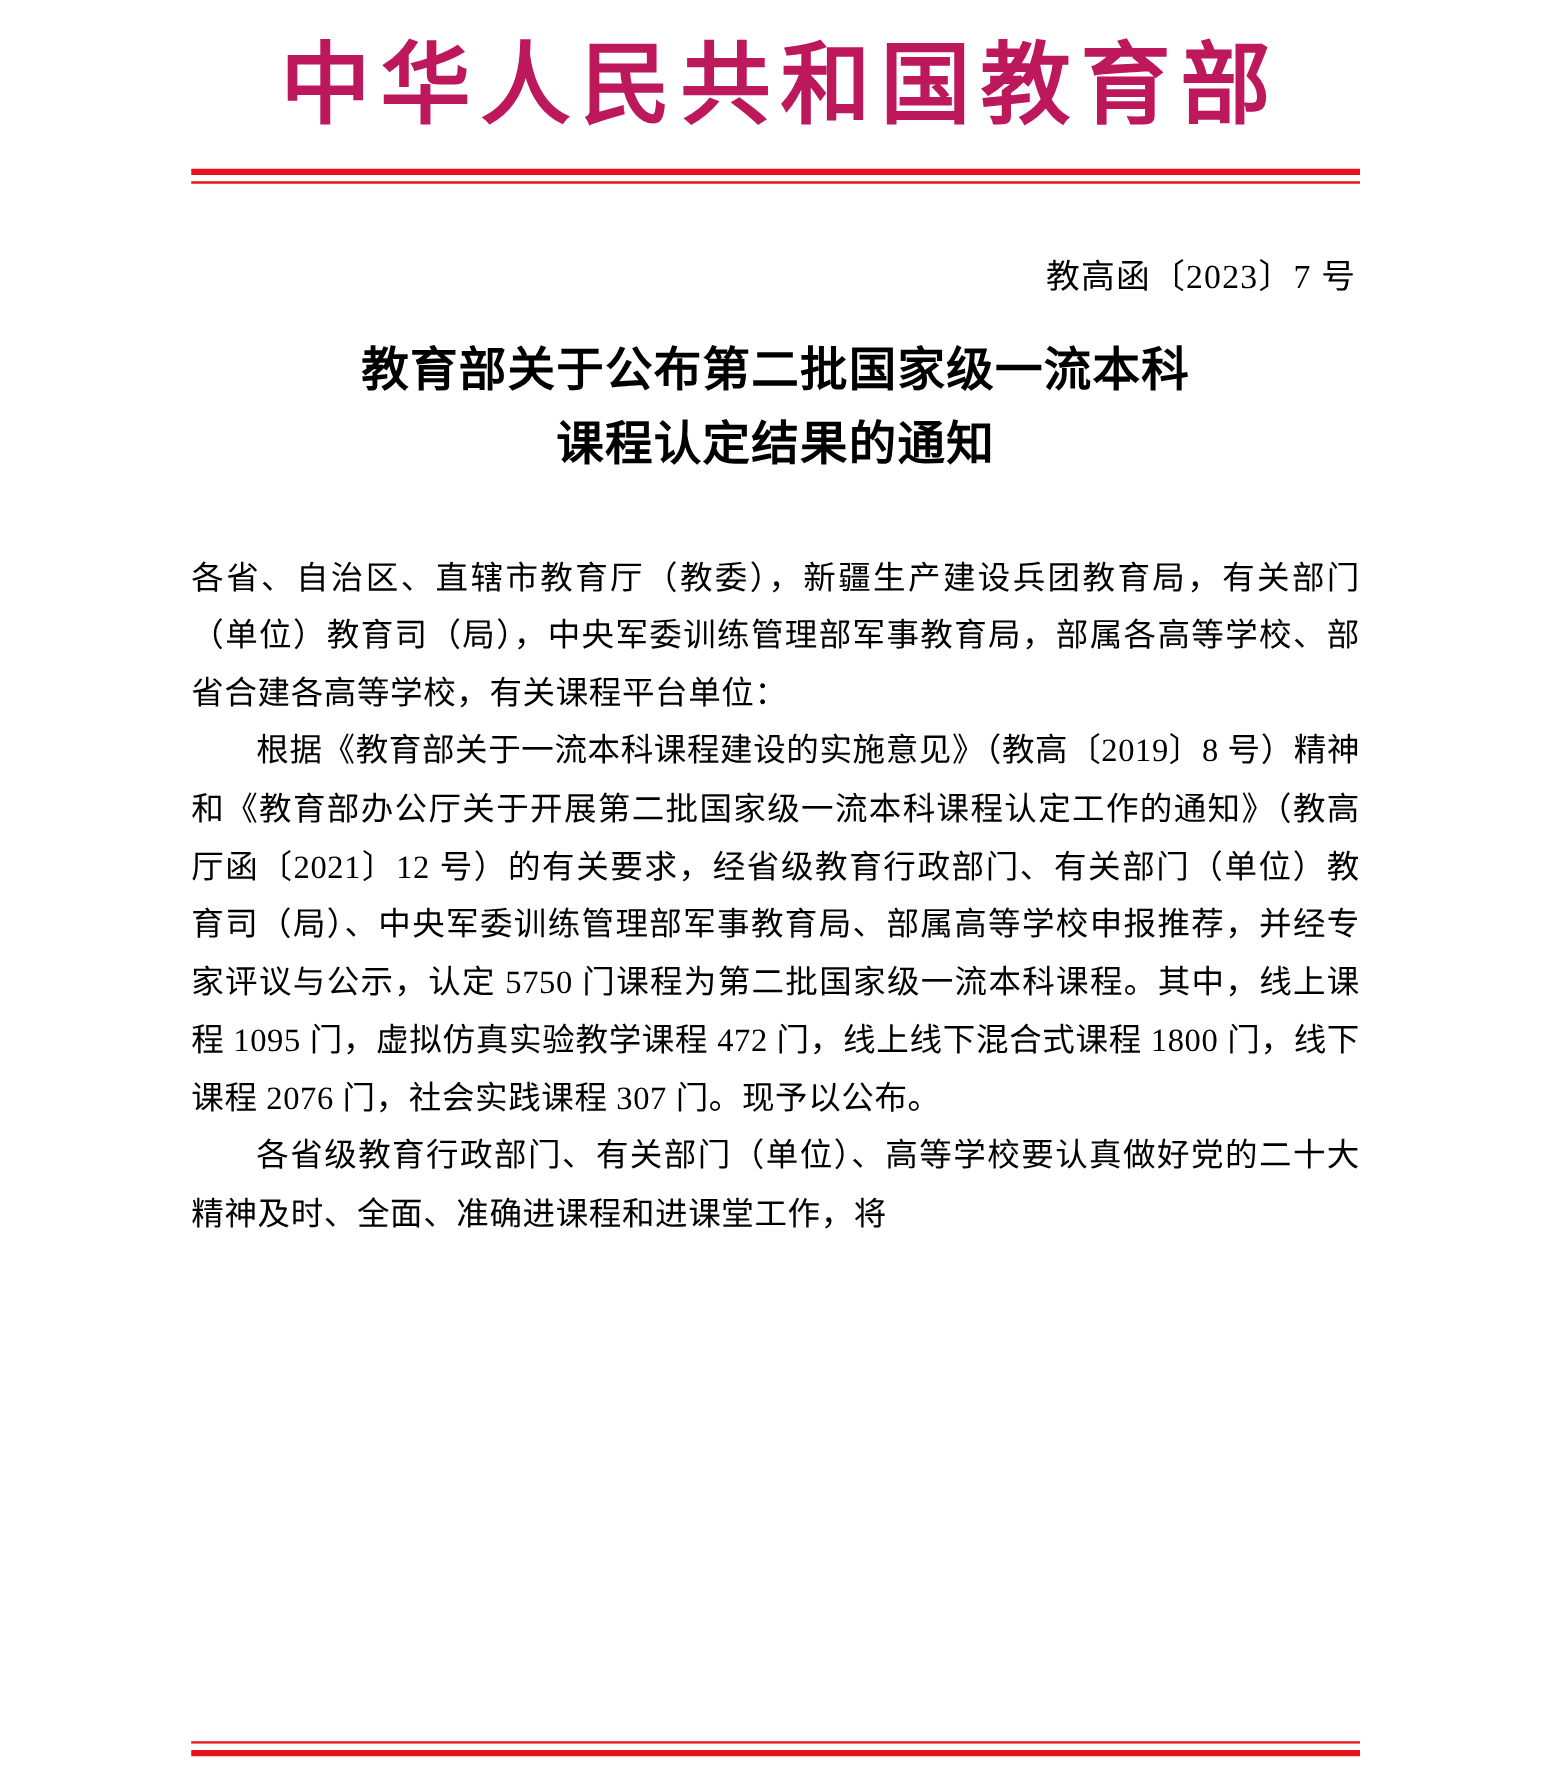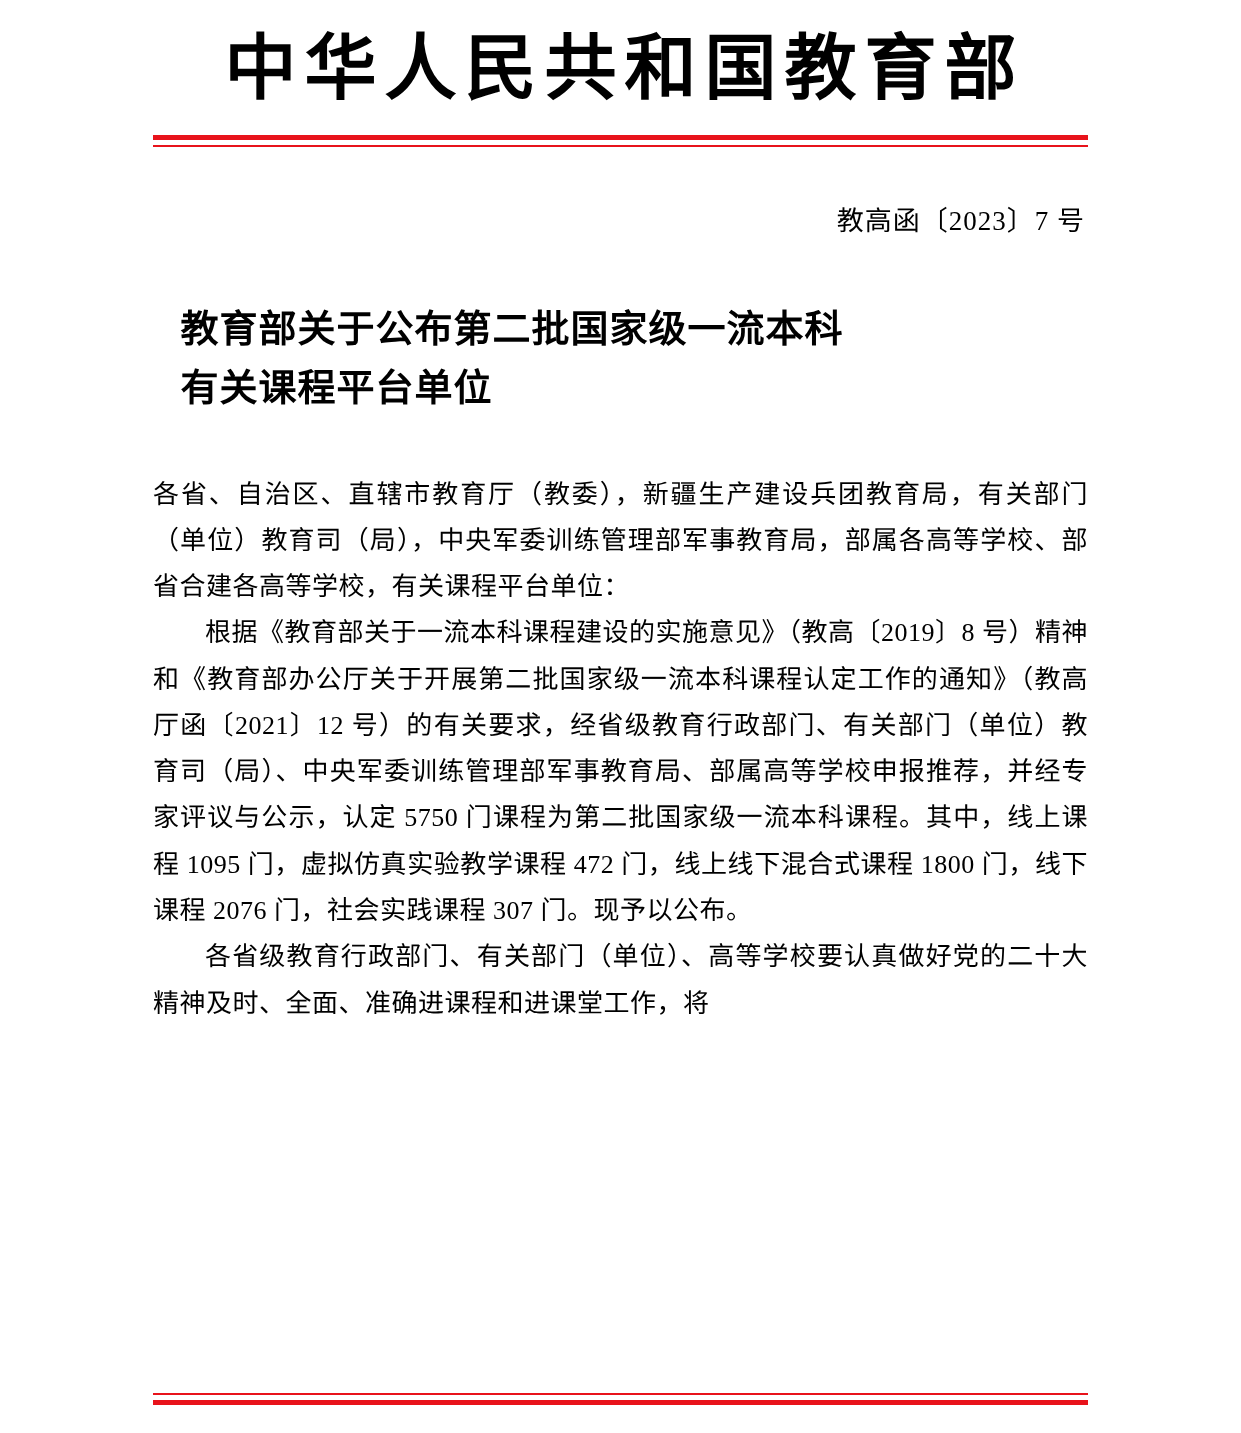--- a/index.html
+++ b/index.html
@@ -20,21 +20,21 @@
     background: #ffffff;
     overflow: hidden;
     box-sizing: border-box;
   }
   
   .masthead {
     text-align: center;
     padding-top: 28px;
   }
   .masthead-title {
-    color: #000000;
+    color: #be185d;
     font-family: "Liberation Serif", "DejaVu Serif", serif;
     font-weight: 700;
     font-size: 72px;
     letter-spacing: 8px;
     line-height: 1.15;
     white-space: nowrap;
     margin: 0;
     padding-left: 8px;
   }
   .rule-wrap {
@@ -61,21 +61,22 @@
     width: 935px;
     margin: 52px auto 16px auto;
     text-align: right;
     font-size: 27px;
     letter-spacing: 1px;
     padding-right: 6px;
   }
   
   .doc-title {
     width: 880px;
-    margin: 62px auto 0 auto;
+    margin: 30px auto 0 auto;
+    text-align: center;
     font-weight: 700;
     font-size: 38px;
     line-height: 1.55;
     letter-spacing: 1px;
   }
   .doc-title .line2 {
     display: block;
   }
   
   .body-text {
@@ -113,21 +114,21 @@
   <div class="rule-wrap">
     <div class="rule-thick"></div>
     <div class="rule-gap"></div>
     <div class="rule-thin"></div>
   </div>
 
   <div class="docnum">教高函〔2023〕7 号</div>
 
   <div class="doc-title">
     <span>教育部关于公布第二批国家级一流本科</span>
-    <span class="line2">有关课程平台单位</span>
+    <span class="line2">课程认定结果的通知</span>
   </div>
 
   <div class="body-text">
     <p>各省、自治区、直辖市教育厅（教委），新疆生产建设兵团教育局，有关部门（单位）教育司（局），中央军委训练管理部军事教育局，部属各高等学校、部省合建各高等学校，有关课程平台单位：</p>
     <p class="indent">根据《教育部关于一流本科课程建设的实施意见》（教高〔2019〕8 号）精神和《教育部办公厅关于开展第二批国家级一流本科课程认定工作的通知》（教高厅函〔2021〕12 号）的有关要求，经省级教育行政部门、有关部门（单位）教育司（局）、中央军委训练管理部军事教育局、部属高等学校申报推荐，并经专家评议与公示，认定 5750 门课程为第二批国家级一流本科课程。其中，线上课程 1095 门，虚拟仿真实验教学课程 472 门，线上线下混合式课程 1800 门，线下课程 2076 门，社会实践课程 307 门。现予以公布。</p>
     <p class="indent">各省级教育行政部门、有关部门（单位）、高等学校要认真做好党的二十大精神及时、全面、准确进课程和进课堂工作，将</p>
   </div>
 
   <div class="footer-rule">
     <div class="rule-thin"></div>

